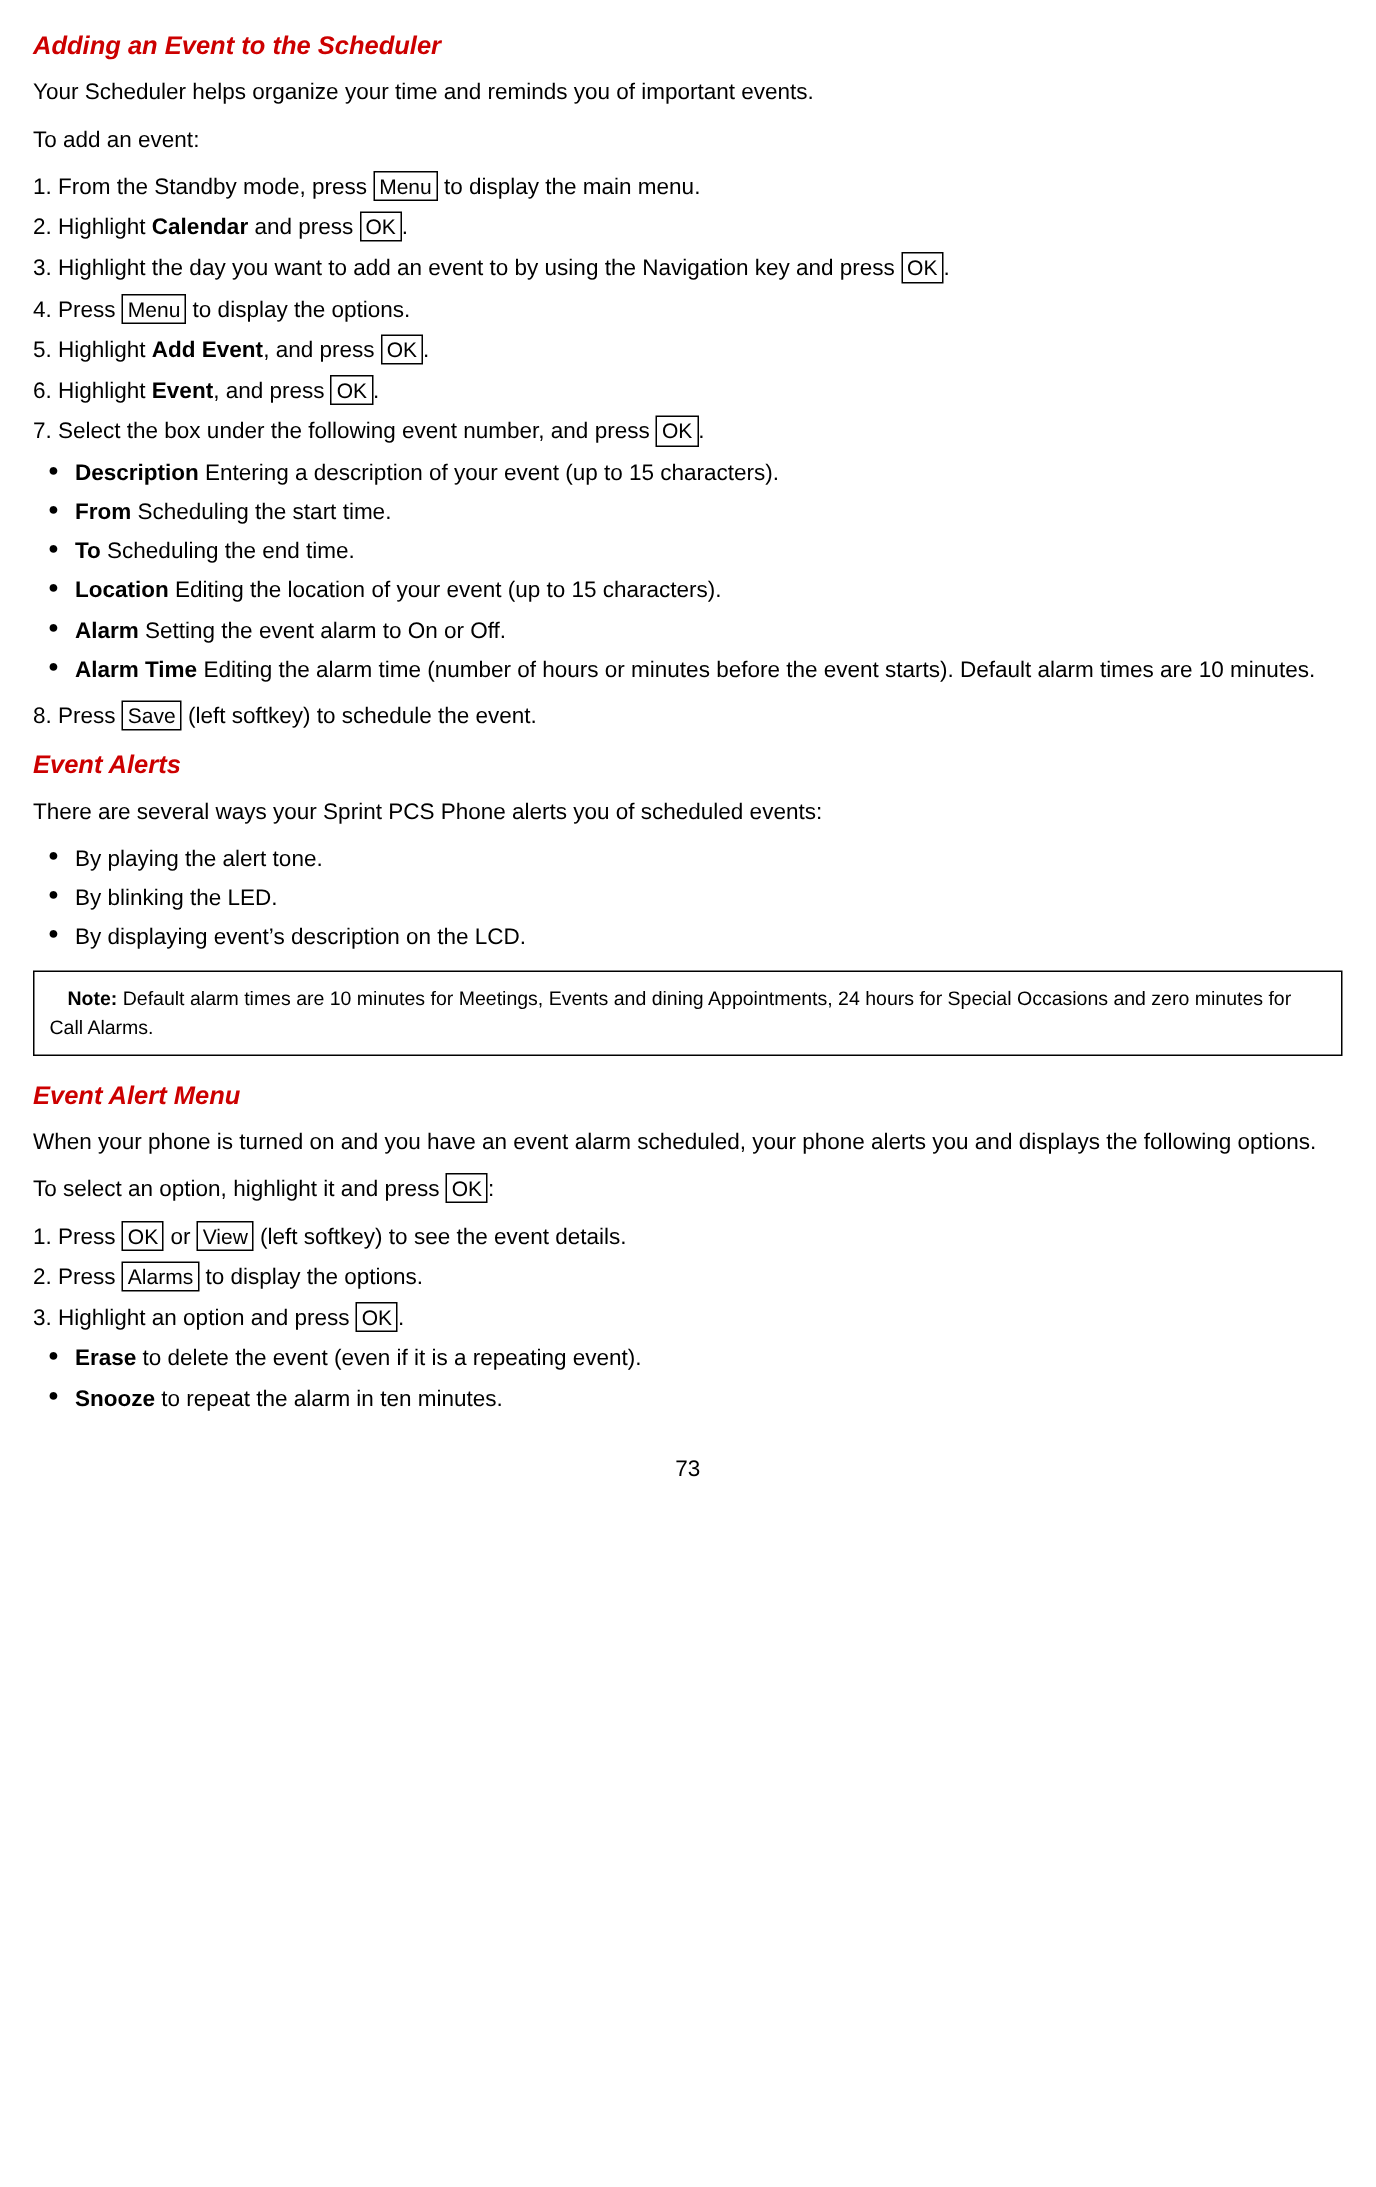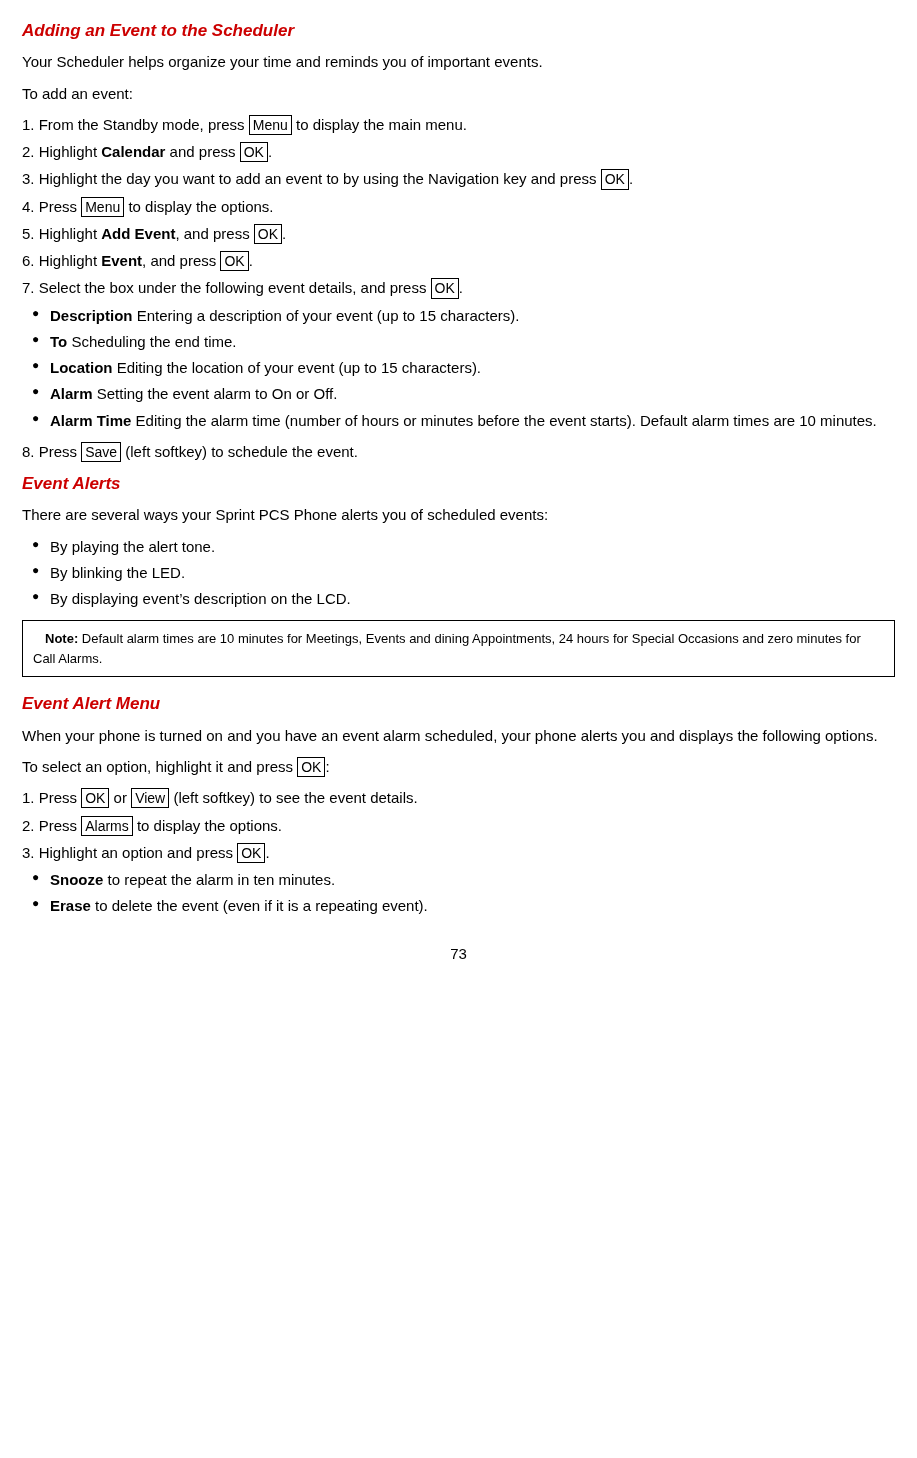--- a/index.html
+++ b/index.html
@@ -99,26 +99,29 @@
   <span>Highlight </span><span class="bold">Add Event</span><span>, and press </span><span class="kbd">OK</span><span>.</span>
 </p>
 
 <p class="step">
   <span>6.</span>
   <span>Highlight </span><span class="bold">Event</span><span>, and press </span><span class="kbd">OK</span><span>.</span>
 </p>
 
 <p class="step">
   <span>7.</span>
-  <span>Select the box under the following event details, and press </span><span class="kbd">OK</span><span>.</span>
+  <span>Select the box under the following event number, and press </span><span class="kbd">OK</span><span>.</span>
 </p>
 
 <ul class="bullet-list">
   <li>
     <span class="bold">Description</span><span> Entering a description of your event (up to 15 characters).</span>
+  </li>
+  <li>
+    <span class="bold">From</span><span> Scheduling the start time.</span>
   </li>
   <li>
     <span class="bold">To</span><span> Scheduling the end time.</span>
   </li>
   <li>
     <span class="bold">Location</span><span> Editing the location of your event (up to 15 characters).</span>
   </li>
   <li>
     <span class="bold">Alarm</span><span> Setting the event alarm to On or Off.</span>
   </li>
@@ -170,20 +173,20 @@
   <span>Press </span><span class="kbd">Alarms</span><span> to display the options.</span>
 </p>
 
 <p class="step">
   <span>3.</span>
   <span>Highlight an option and press </span><span class="kbd">OK</span><span>.</span>
 </p>
 
 <ul class="bullet-list">
   <li>
-    <span class="bold">Snooze</span><span> to repeat the alarm in ten minutes.</span>
+    <span class="bold">Erase</span><span> to delete the event (even if it is a repeating event).</span>
   </li>
   <li>
-    <span class="bold">Erase</span><span> to delete the event (even if it is a repeating event).</span>
+    <span class="bold">Snooze</span><span> to repeat the alarm in ten minutes.</span>
   </li>
 </ul>
 
 <p class="page-num">73</p>
 
 </body></html>

